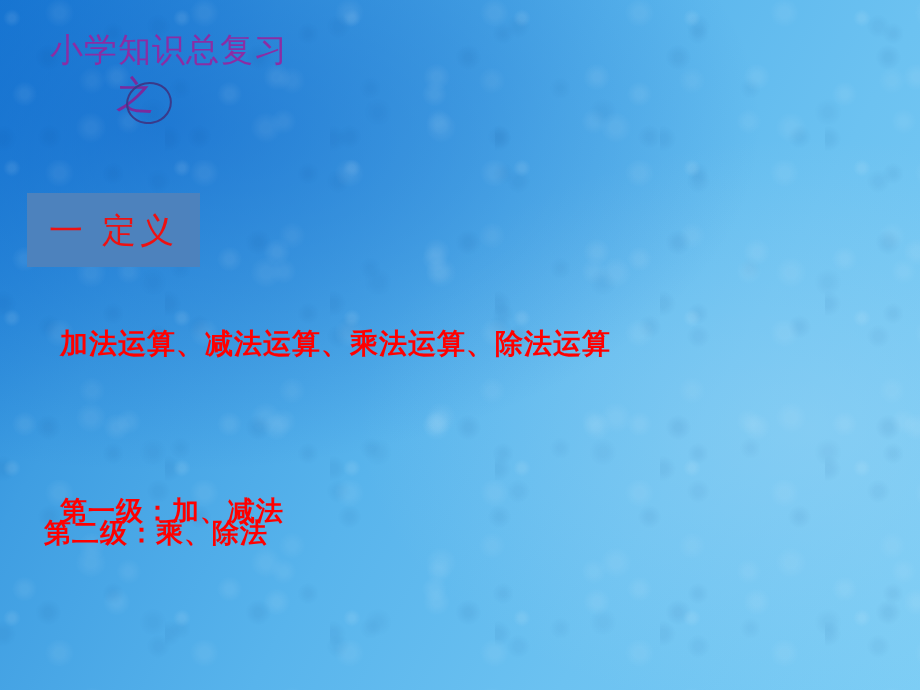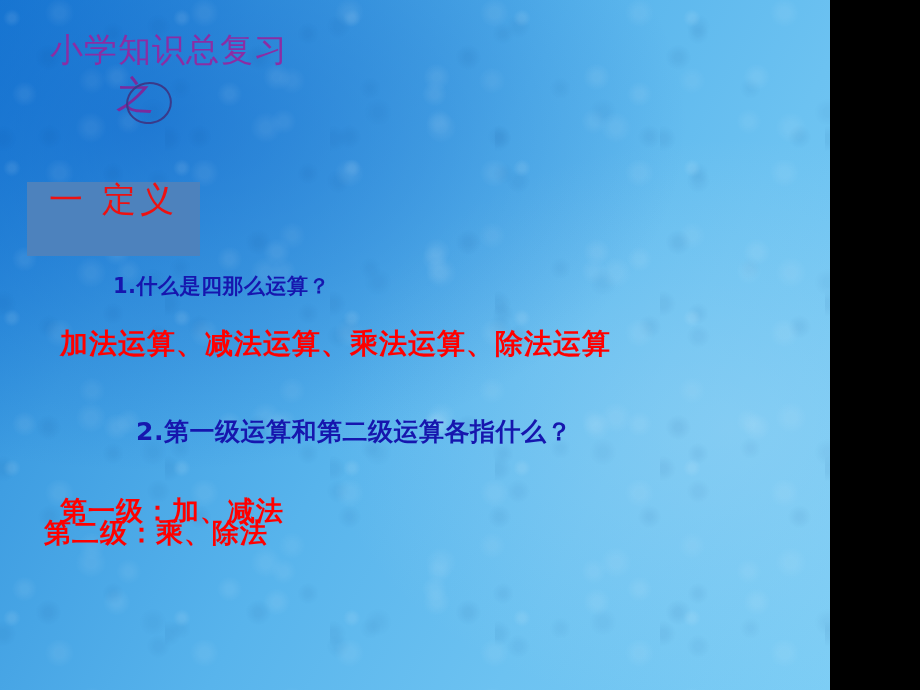--- a/index.html
+++ b/index.html
@@ -2,21 +2,21 @@
 <html><head>
 <meta charset="utf-8">
 <style>
   html, body {
     margin: 0;
     padding: 0;
     background: #000;
   }
   #slide {
     position: relative;
-    width: 830px;
+    width: 920px;
     height: 690px;
     overflow: hidden;
     font-family: "DejaVu Sans", "Liberation Sans", sans-serif;
     background:
       radial-gradient(ellipse 90% 70% at 18% 18%, rgba(10,95,200,0.55) 0%, rgba(10,95,200,0.28) 38%, rgba(10,95,200,0.0) 72%),
       radial-gradient(ellipse 70% 60% at 88% 62%, rgba(160,215,245,0.40) 0%, rgba(160,215,245,0.0) 70%),
       linear-gradient(118deg, #1d7fd6 0%, #3f9ee2 22%, #58b4ec 48%, #6cc2f1 72%, #7ccdf5 100%);
   }
   
   #texture {
@@ -98,26 +98,26 @@
     color: #000000;
     letter-spacing: 3px;
     white-space: nowrap;
     text-shadow: 3px 3px 2px rgba(40,70,110,0.55);
   }
 
   
   #section-box {
     position: absolute;
     left: 27px;
-    top: 182px;
+    top: 193px;
     width: 173px;
     height: 74px;
     background: #4d82bd;
     display: flex;
-    align-items: flex-start;
+    align-items: center;
     justify-content: center;
   }
   #section-box-label {
     font-family: "DejaVu Serif", "Liberation Serif", serif;
     font-size: 34px;
     line-height: 1;
     color: #ee1111;
     letter-spacing: 4px;
     white-space: nowrap;
   }
@@ -158,23 +158,21 @@
   <div id="zhi-wrap">
     <div id="zhi-char">之</div>
     <div id="zhi-ellipse"></div>
   </div>
 
 
   <div id="section-box">
     <span id="section-box-label">一 定义</span>
   </div>
 
-  <div class="q-text" id="q1">1.什么是四那么运算？</div>
 
   <div class="a-text" id="a1">加法运算、减法运算、乘法运算、除法运算</div>
 
-  <div class="q-text" id="q2">2.第一级运算和第二级运算各指什么？</div>
 
   <div class="a-text" id="a2">第一级：加、减法</div>
 
   <div class="a-text" id="a3">第二级：乘、除法</div>
 
 </div>
 
 </body></html>

